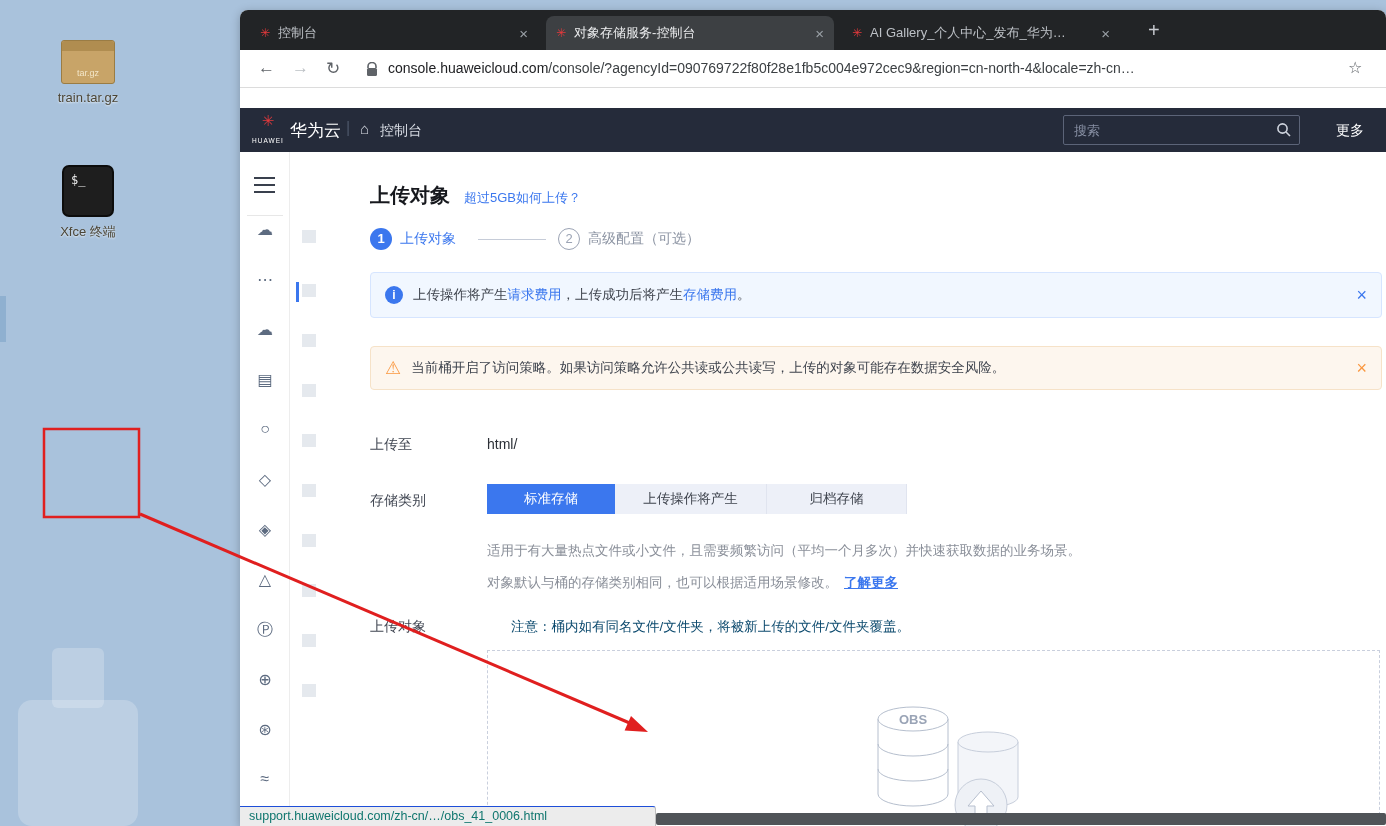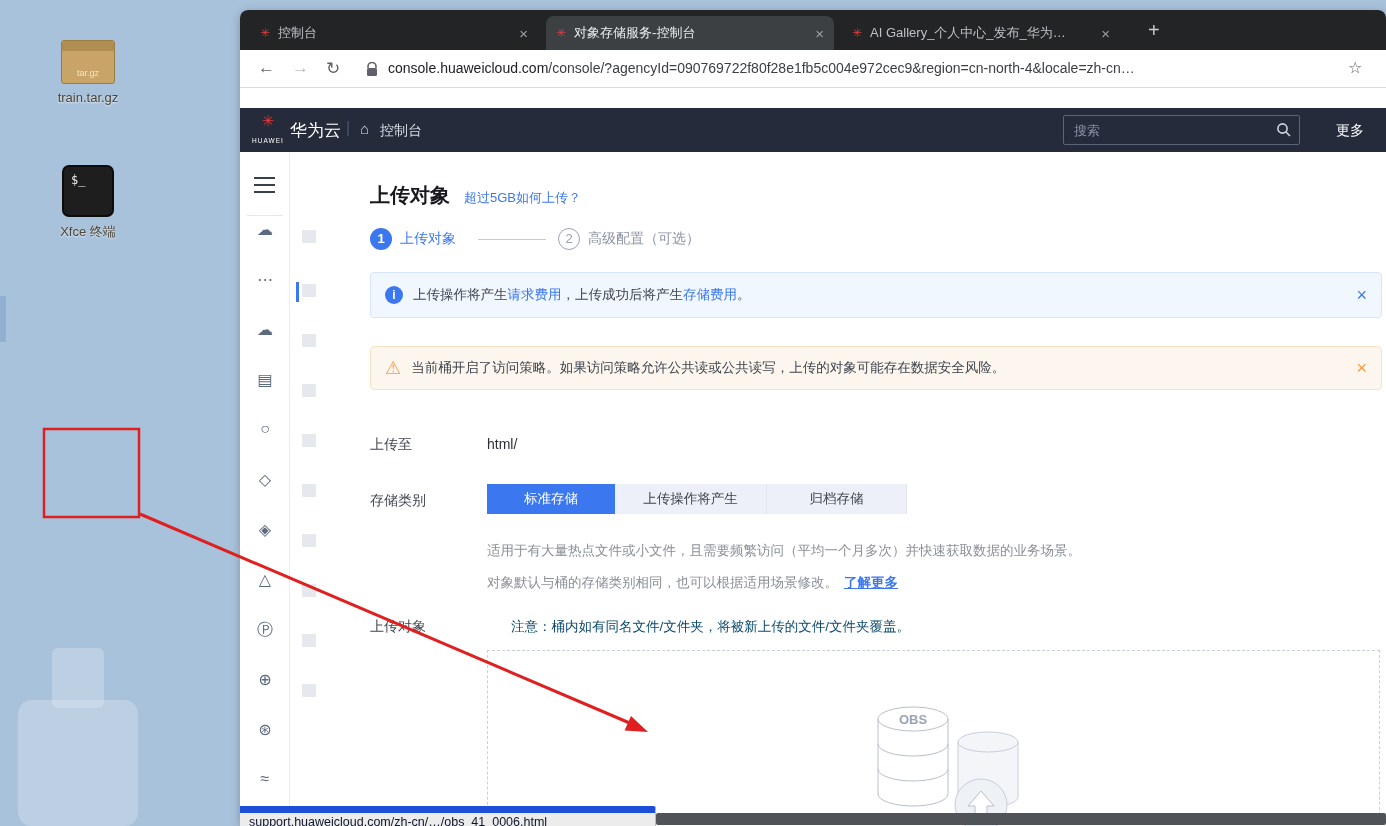--- a/index.html
+++ b/index.html
@@ -113,22 +113,22 @@
          background:#edf0f8; border-right:1px solid #e0e4ef; }
   .seg.on { background:#3b77ee; color:#fff; border-right:none; }
   .desc { position:absolute; left:247px; font-size:13.5px; color:#8a8f99; }
   .desc b.lm { color:#3b77ee; text-decoration:underline; margin-left:6px; cursor:pointer; }
   .rednote { position:absolute; left:247px; top:608px; font-size:13.5px; color:#0c4a6e;margin-left:24px; }
 
   .dropzone { position:absolute; left:247px; top:640px; width:893px; height:170px;
               border:1px dashed #c9cfdd; }
 
   .statusbub { position:absolute; left:0; top:796px; width:416px; height:20px; background:#ececec;
-               border-top:7px solid #1d4ed8; border-right:1px solid #bdbdbd; border-top-right-radius:3px;
-               font-size:12.5px; color:#0f172a; line-height:19px; padding-left:9px; white-space:nowrap; overflow:hidden; }
+               border-top:1px solid #1d4ed8; border-right:1px solid #bdbdbd; border-top-right-radius:3px;
+               font-size:12.5px; color:#0f766e; line-height:19px; padding-left:9px; white-space:nowrap; overflow:hidden; }
   .hscroll { position:absolute; left:416px; top:803px; width:730px; height:12px; background:#505458;
              border-radius:2px; }
 
   .annot { position:absolute; left:0; top:0; width:1386px; height:826px; pointer-events:none; z-index:60; }
 </style>
 </head>
 <body>
 
 <div id="screen">
 

